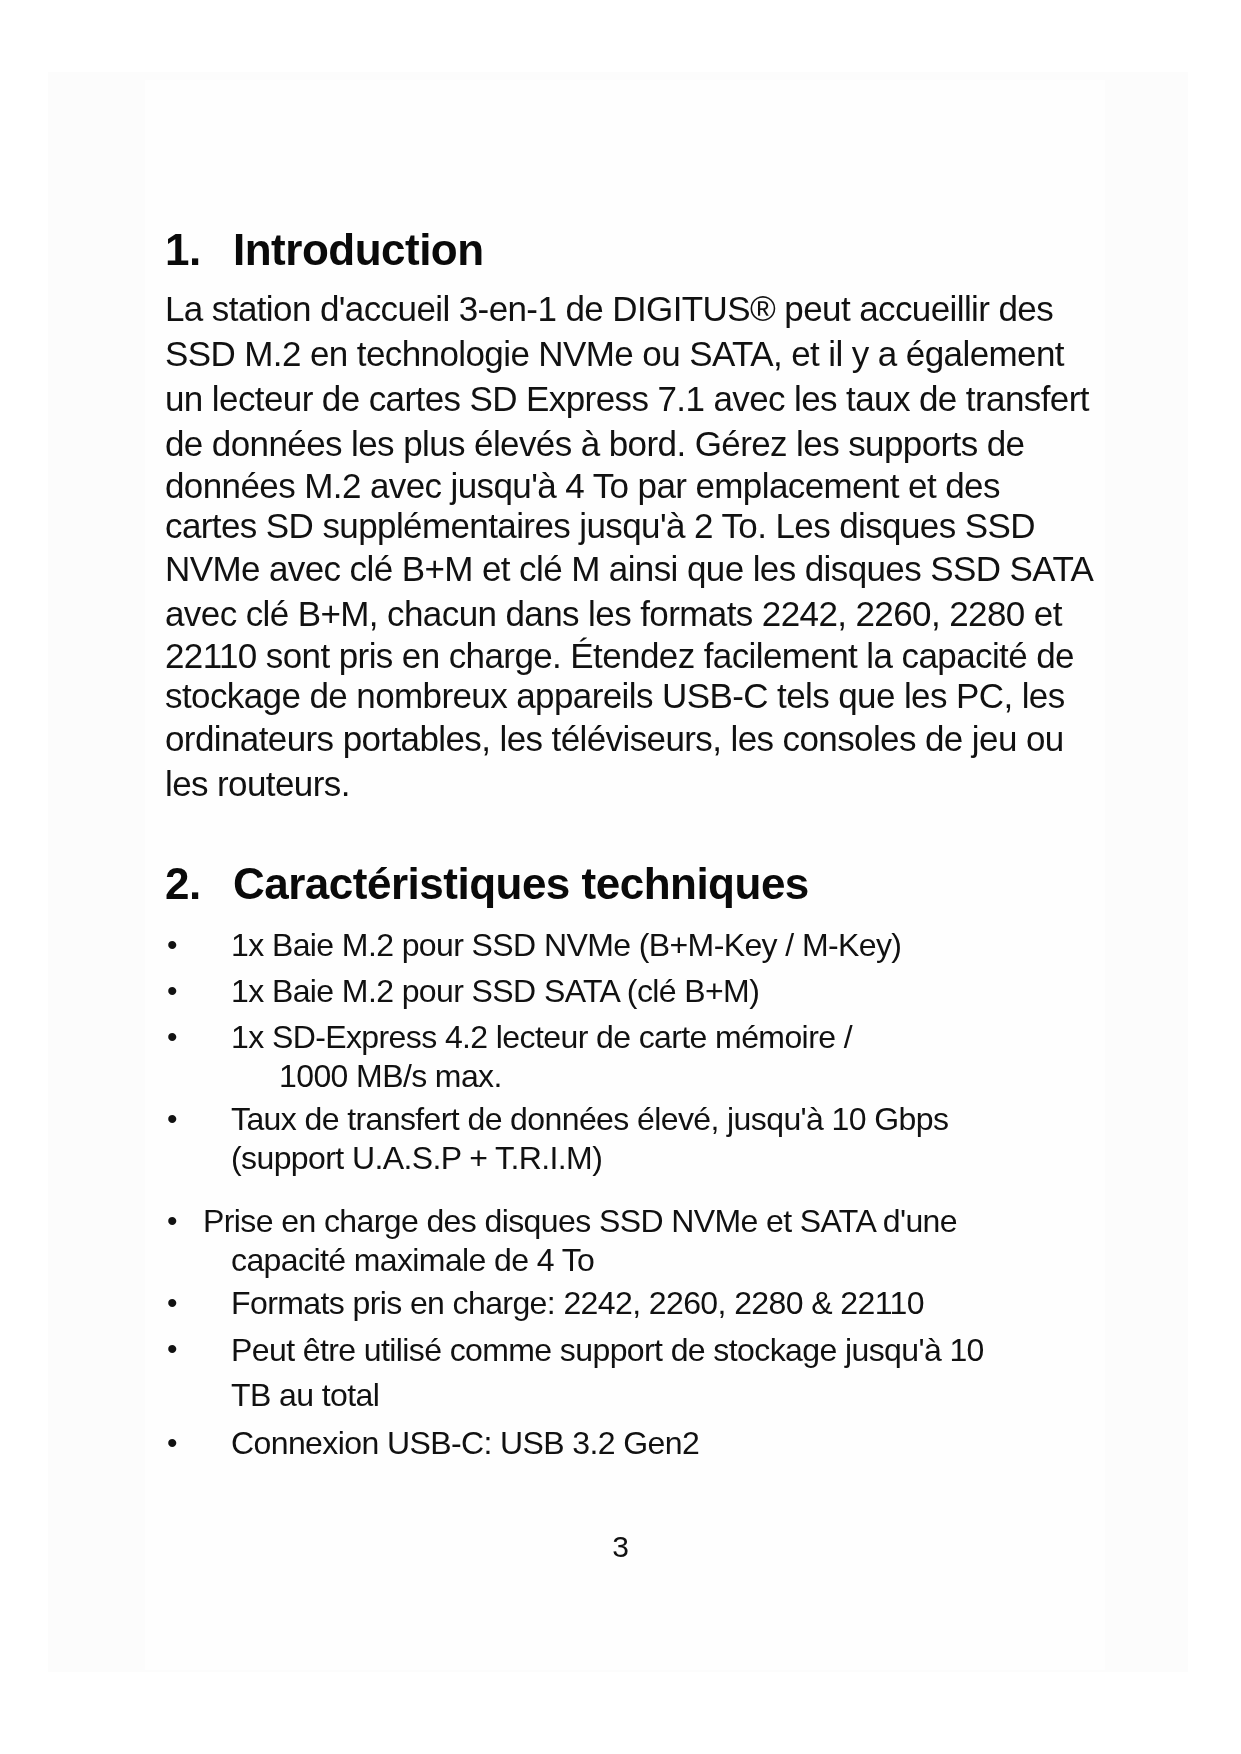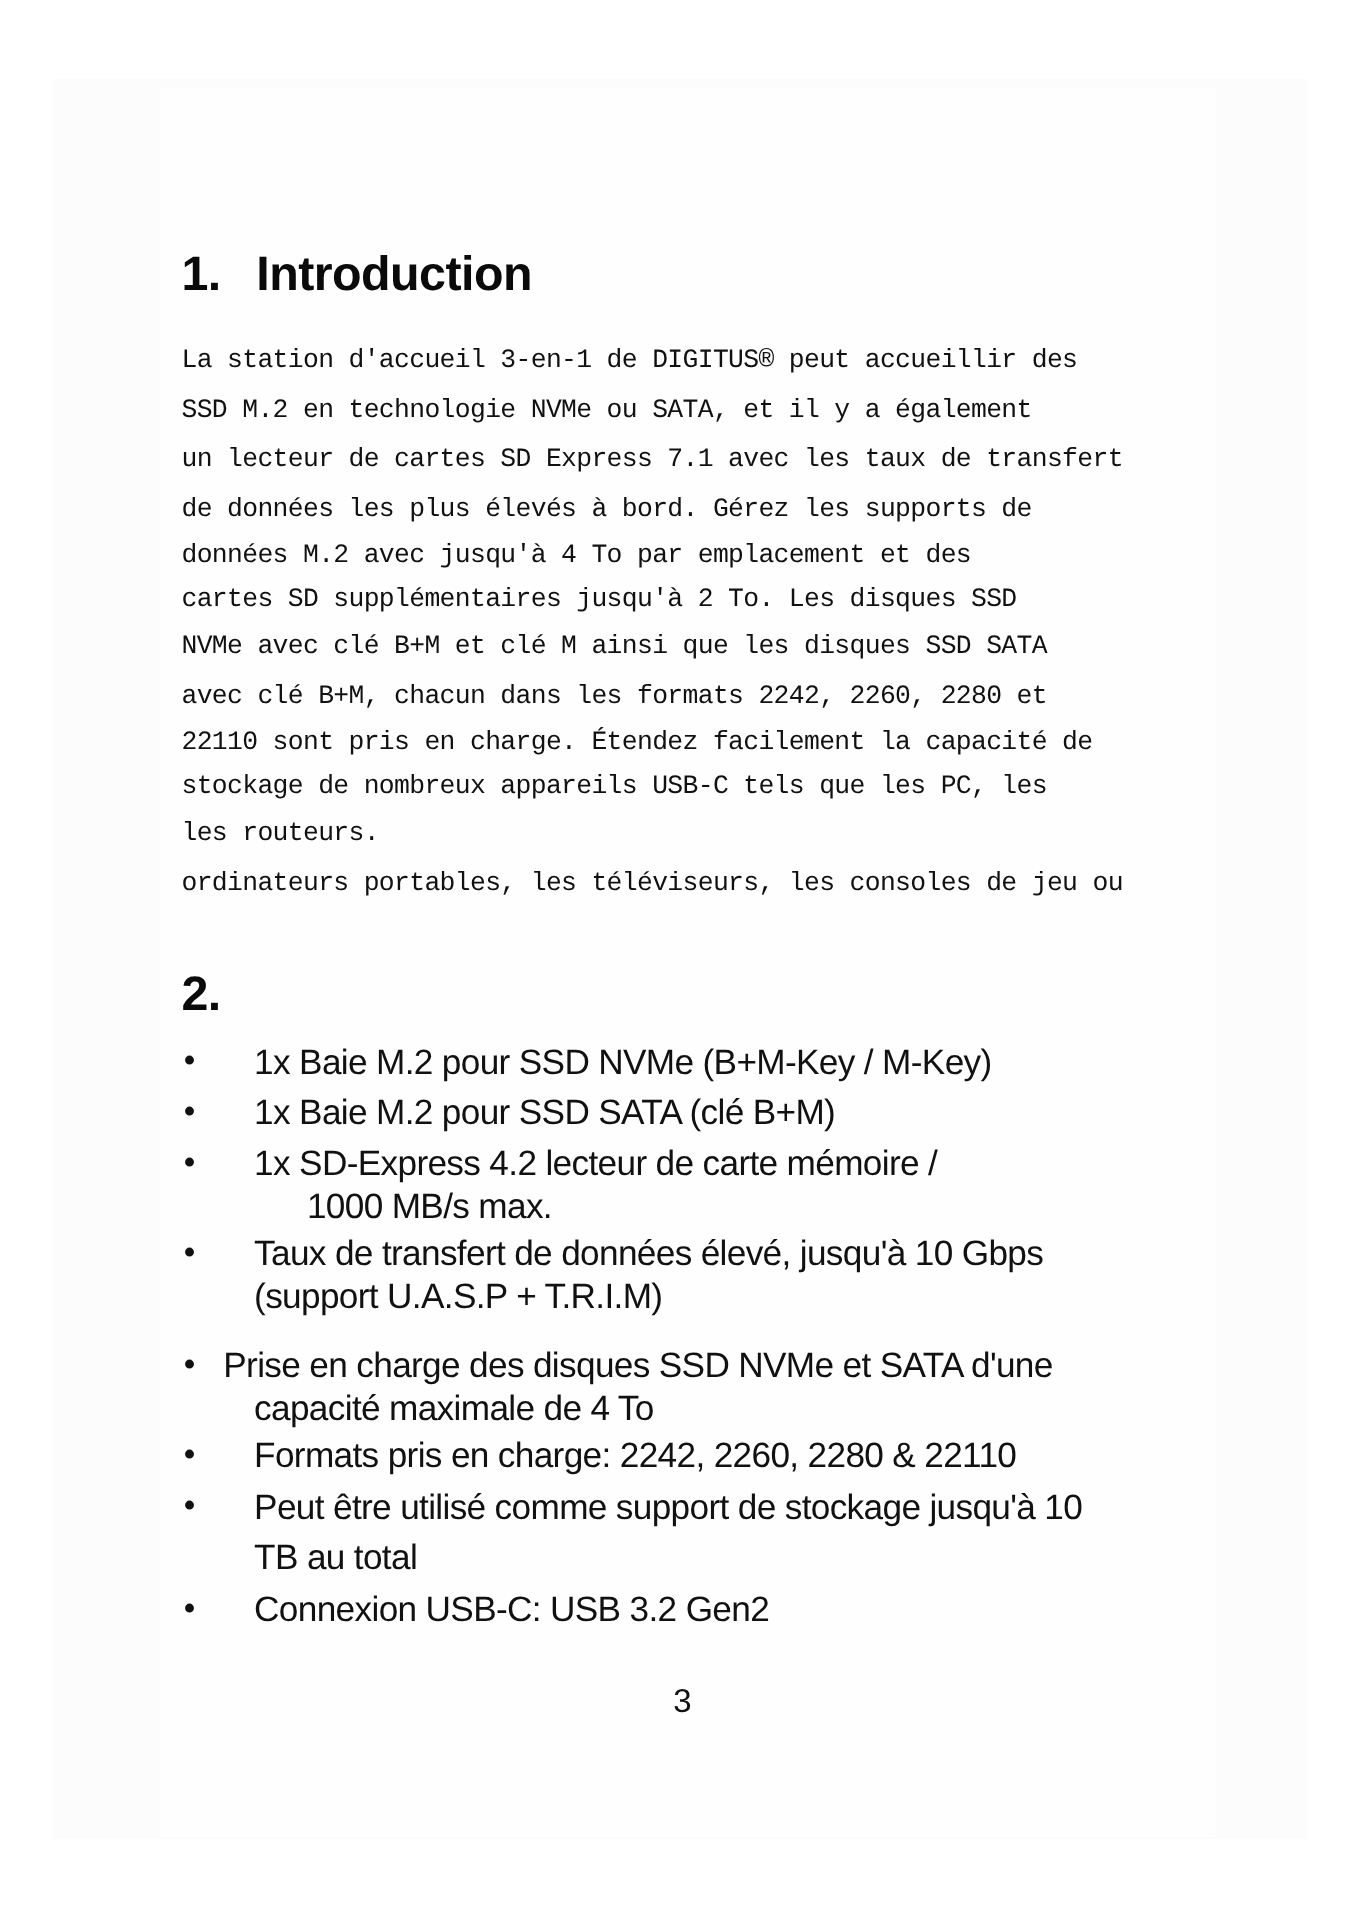--- a/index.html
+++ b/index.html
@@ -38,26 +38,25 @@
       margin: 0;
       letter-spacing: -0.5px;
       color: #0a0a0a;
       display: flex;
     }
     .section-heading .num {
       display: inline-block;
       width: 68px;
     }
     .intro-paragraph {
-      margin: 28px 0 0 0;
-      font-size: 24px;
+      margin: 8px 0 0 0;
+      font-size: 35px;
       line-height: 45px;
       letter-spacing: -0.6px;
       width: 900px;
-      font-family: Liberation Mono, monospace;
     }
     .intro-paragraph .line {
       display: block;
       white-space: nowrap;
     }
     .specs-heading {
       margin-top: 50px;
     }
     .spec-list {
       list-style: none;
@@ -120,28 +119,29 @@
         <span class="line">La station d'accueil 3-en-1 de DIGITUS® peut accueillir des</span>
         <span class="line">SSD M.2 en technologie NVMe ou SATA, et il y a également</span>
         <span class="line">un lecteur de cartes SD Express 7.1 avec les taux de transfert</span>
         <span class="line">de données les plus élevés à bord. Gérez les supports de</span>
         <span class="line" style="line-height:40px;">données M.2 avec jusqu'à 4 To par emplacement et des</span>
         <span class="line" style="line-height:40px;">cartes SD supplémentaires jusqu'à 2 To. Les disques SSD</span>
         <span class="line">NVMe avec clé B+M et clé M ainsi que les disques SSD SATA</span>
         <span class="line">avec clé B+M, chacun dans les formats 2242, 2260, 2280 et</span>
         <span class="line" style="line-height:40px;">22110 sont pris en charge. Étendez facilement la capacité de</span>
         <span class="line" style="line-height:40px;">stockage de nombreux appareils USB-C tels que les PC, les</span>
+        <span class="line">ordinateurs portables, les téléviseurs, les consoles de jeu ou</span>
         <span class="line">les routeurs.</span>
-        <span class="line">ordinateurs portables, les téléviseurs, les consoles de jeu ou</span>
       </p>
     </section>
 
     <section>
       <h1 class="section-heading specs-heading">
         <span class="num">2.</span>
+        <span>Caractéristiques techniques</span>
       </h1>
 
       <ul class="spec-list">
         <li class="spec-item">
           <span class="bullet">•</span>
           <span class="line">1x Baie M.2 pour SSD NVMe (B+M-Key / M-Key)</span>
         </li>
         <li class="spec-item">
           <span class="bullet">•</span>
           <span class="line">1x Baie M.2 pour SSD SATA (clé B+M)</span>

